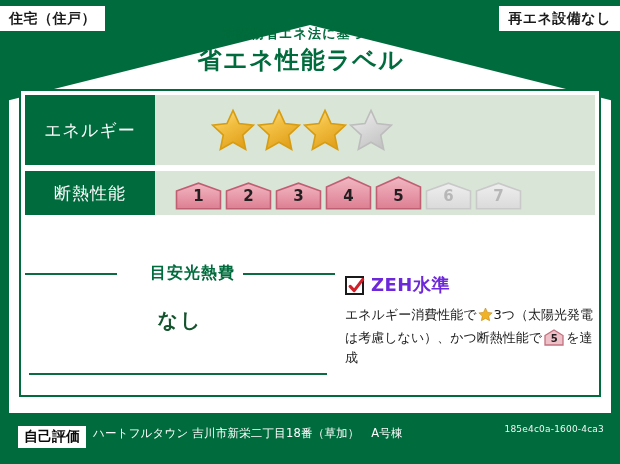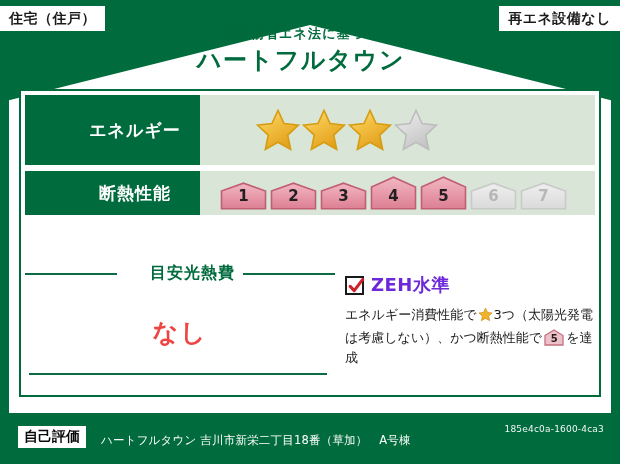--- a/index.html
+++ b/index.html
@@ -59,23 +59,22 @@
   
   .row{
     display:flex;align-items:stretch;
     margin:4px 4px 0 4px;
   }
   .row-label{
     background:#006b3c;color:#ffffff;
     width:130px;min-width:130px;
     display:flex;flex-direction:row;
     align-items:center;justify-content:center;
-    font-size:17px;font-weight:700;letter-spacing:1px;
+    font-size:17px;font-weight:400;letter-spacing:1px;
     line-height:1.35;
-    padding-left:45px;
   }
   .row-value{
     flex:1;background:#d9e6d7;
     display:flex;align-items:center;
     padding-left:6px;
   }
   .row-energy .row-label,.row-energy .row-value{height:70px;}
   .row-insul .row-label,.row-insul .row-value{height:44px;}
   .row-insul{margin-top:6px;}
 
@@ -105,23 +104,23 @@
   .cost-head{
     display:flex;align-items:center;
     margin-top:4px;
   }
   .cost-head .ln{flex:1;height:2px;background:#0d6b43;}
   .cost-head .tx{
     color:#006b3c;font-size:16px;font-weight:700;
     padding:0 8px;letter-spacing:1px;white-space:nowrap;margin-left:25px;
   }
   .cost-val{
-    text-align:center;color:#ef4444;
-    font-size:25px;font-weight:700;
-    margin-top:32px;letter-spacing:2px;
+    text-align:center;color:#14532d;
+    font-size:20px;font-weight:700;
+    margin-top:23px;letter-spacing:2px;
   }
   .cost-rule{
     position:absolute;left:4px;bottom:18px;
     width:298px;height:2px;background:#0d6b43;
   }
 
   .zeh-col{flex:1;padding-left:10px;padding-top:14px;}
   .zeh-head{display:flex;align-items:center;gap:7px;}
   .chk{
     width:19px;height:19px;border:2px solid #1a1a1a;
@@ -144,21 +143,21 @@
     font-size:10px;font-weight:700;color:#231f20;
   }
 
   
   .footer{
     position:absolute;left:0;bottom:0;width:620px;height:50px;
     color:#ffffff;
   }
   .footer-left{
     position:absolute;left:18px;top:12px;
-    display:flex;align-items:flex-end;gap:15px;
+    display:flex;align-items:flex-start;gap:7px;
   }
   .self-badge{
     background:#ffffff;color:#0a0a0a;
     font-size:14px;font-weight:700;
     padding:2px 6px 3px 6px;letter-spacing:0px;
     line-height:1.2;
   }
   .addr{font-size:11.5px;color:#ffffff;letter-spacing:.2px;white-space:nowrap;}
   .footer-right{
     position:absolute;right:16px;top:8px;text-align:right;
@@ -171,21 +170,21 @@
 
 <div id="label">
 
   <div class="badge-top badge-left">住宅（住戸）</div>
   <div class="badge-top badge-right">再エネ設備なし</div>
 
   <div class="house"></div>
 
   <div class="house-title-wrap">
     <div class="title-small">建築物省エネ法に基づく</div>
-    <div class="title-big">ハートフルタウン</div>
+    <div class="title-big">省エネ性能ラベル</div>
   </div>
 
   <div class="panel">
 
     <div class="row row-energy">
       <div class="row-label">
         <span>エネルギー</span>
       </div>
       <div class="row-value">
         <div class="stars" id="stars">

